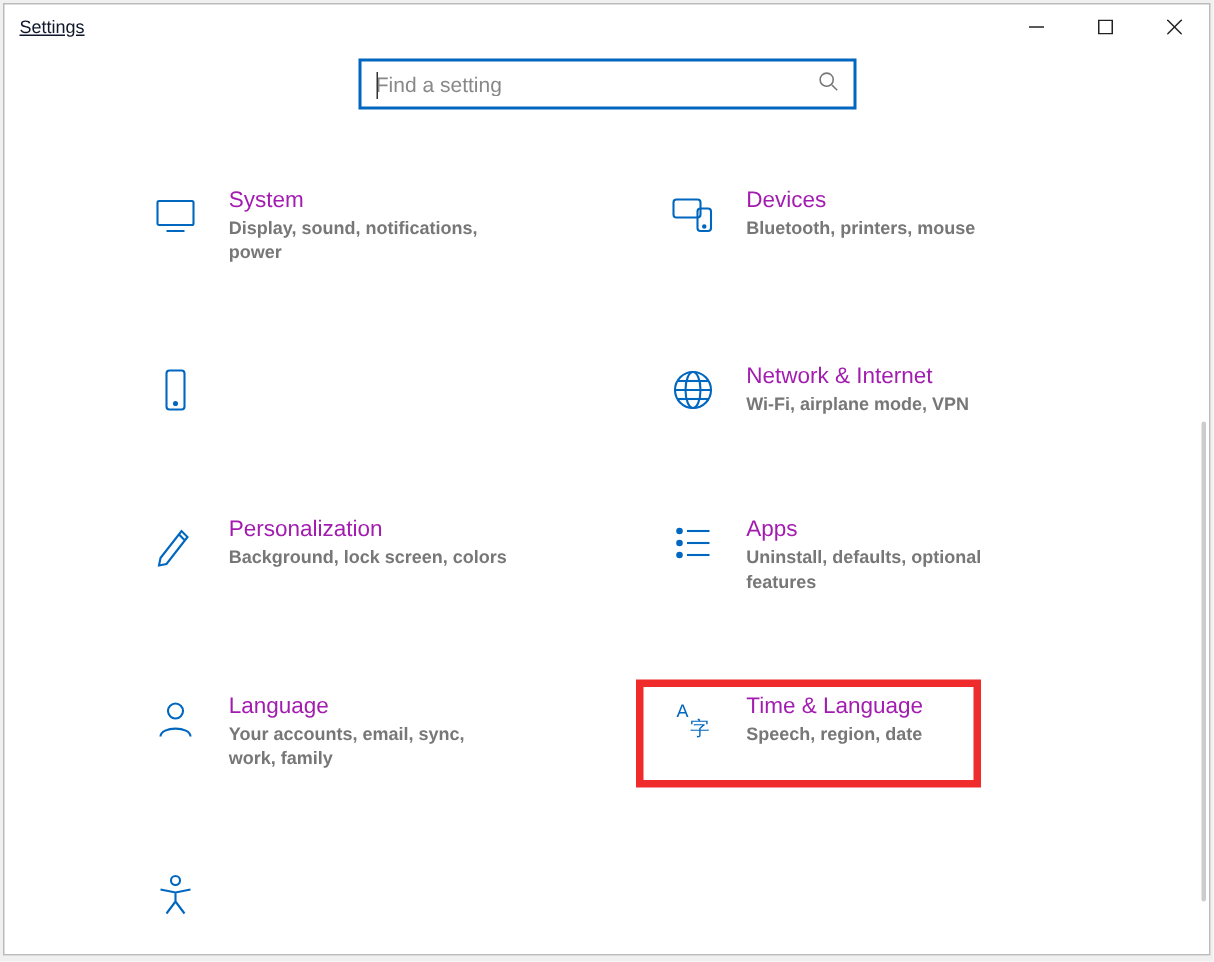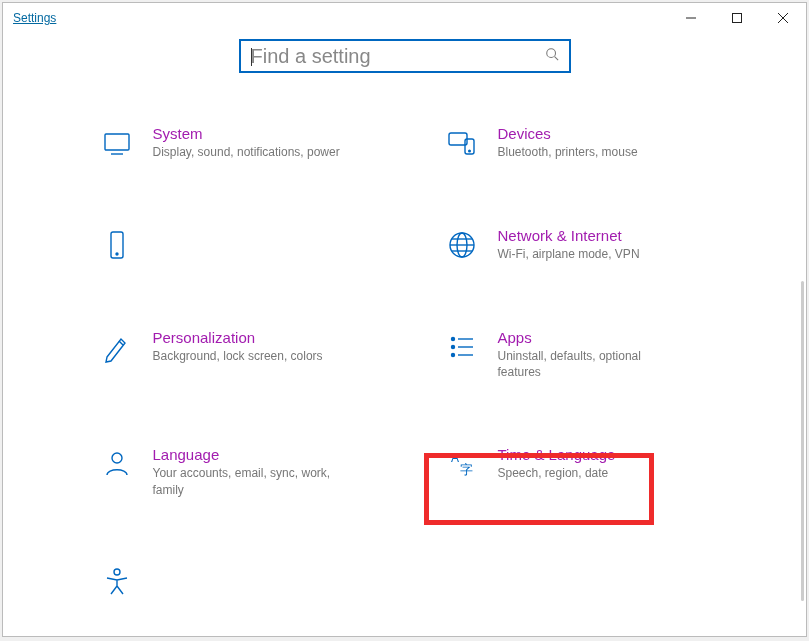--- a/index.html
+++ b/index.html
@@ -21,21 +21,21 @@
     }
     .titlebar {
       height: 30px;
       display: flex;
       align-items: center;
       justify-content: space-between;
       padding-left: 10px;
     }
     .titlebar-title {
       font-size: 12px;
-      color: #0369a1;
+      color: #0f172a;
       text-decoration: underline;
     }
     .window-controls {
       display: flex;
     }
     .window-control {
       width: 46px;
       height: 30px;
       display: flex;
       align-items: center;
@@ -54,21 +54,21 @@
       border: 2px solid #0067c0;
       display: flex;
       align-items: center;
       padding: 0 10px;
       position: relative;
     }
     .search-input {
       flex: 1;
       border: none;
       outline: none;
-      font-size: 20px;
+      font-size: 14px;
       color: #15803d;
     }
     .search-input::placeholder { color: #888; }
     .search-caret {
       position: absolute;
       left: 10px;
       top: 7px;
       height: 18px;
       width: 1px;
       background: #333;
@@ -111,20 +111,21 @@
     .tile-title {
       font-size: 15px;
       color: #a21caf;
       font-weight: 400;
       margin-bottom: 2px;
     }
     .tile-desc {
       font-size: 12px;
       color: #777;
       line-height: 1.35;
+      font-weight: bold;
     }
     .highlight-box {
       position: absolute;
       border: 5px solid #ef2b2b;
       pointer-events: none;
     }
     .content-wrapper { position: relative; }
     .scrollbar-hint {
       position: absolute;
       right: 2px;

